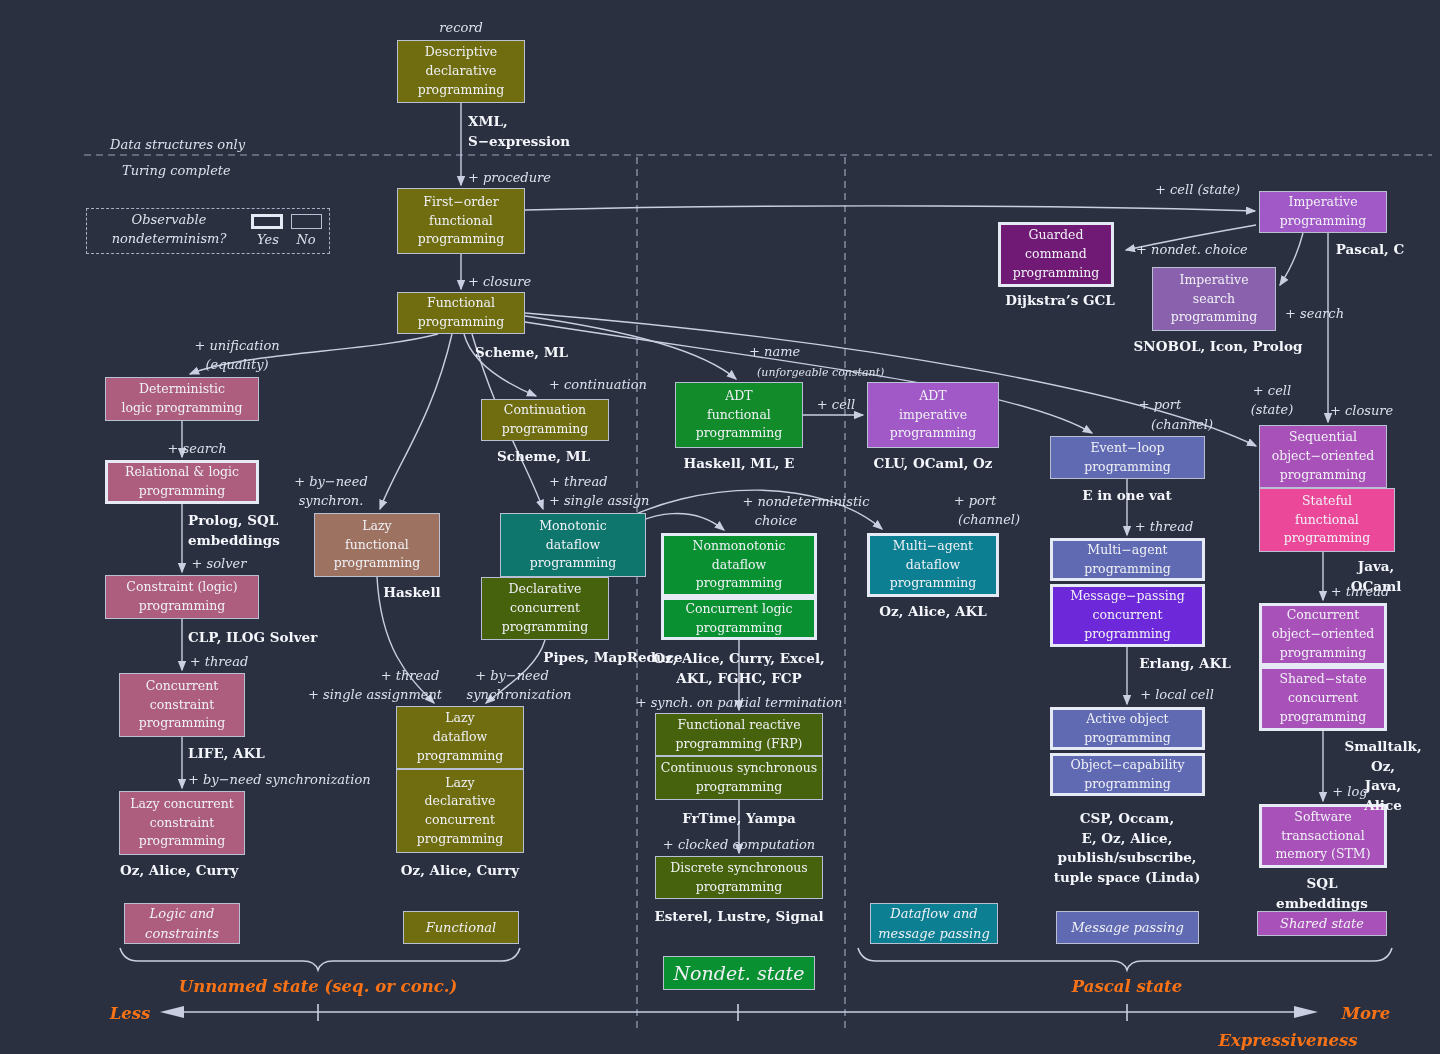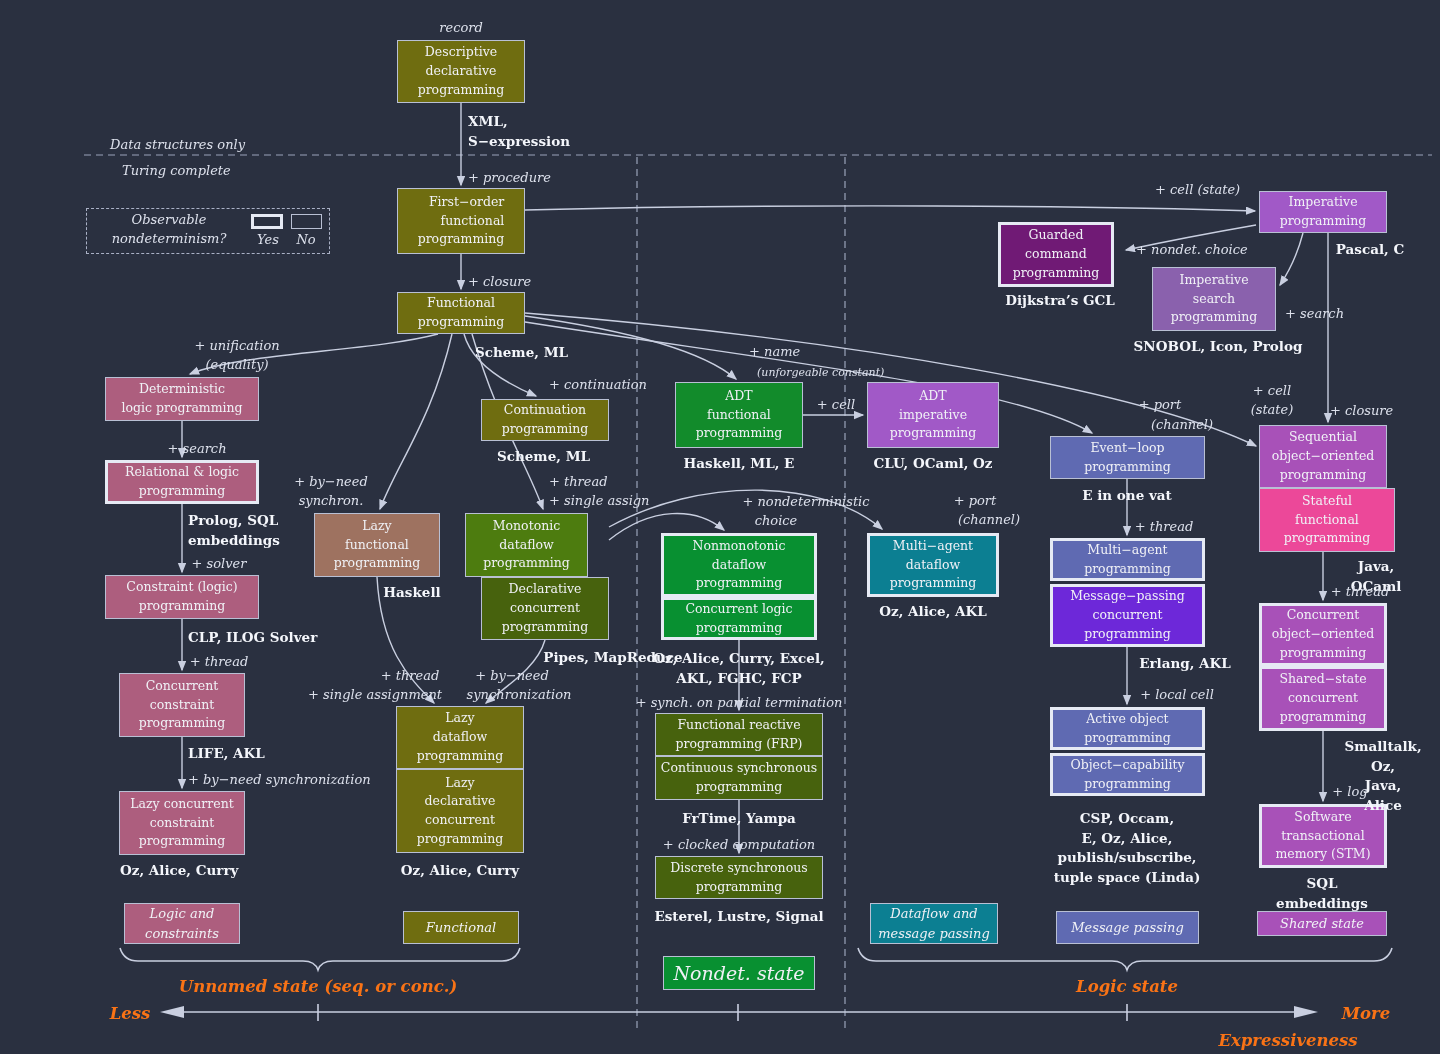--- a/index.html
+++ b/index.html
@@ -87,21 +87,21 @@
   <div class="lbl c" style="left:169px;top:211px">Observable
 nondeterminism?</div>
   <div class="sample yes" style="left:251px;top:214px;width:32px;height:15px"></div>
   <div class="sample no" style="left:291px;top:214px;width:31px;height:15px"></div>
   <div class="lbl c" style="left:268px;top:231px">Yes</div>
   <div class="lbl c" style="left:306px;top:231px">No</div>
 
   <div class="box" style="left: 397px; top: 40px; width: 128px; height: 63px; background-color: rgb(111, 109, 16);">Descriptive
 declarative
 programming</div>
-  <div class="box" style="left: 397px; top: 188px; width: 128px; height: 66px; background-color: rgb(111, 109, 16); text-align: right;">First−order
+  <div class="box" style="left: 397px; top: 188px; width: 128px; height: 66px; background-color: rgb(111, 109, 16);">First−order
 functional
 programming</div>
   <div class="box" style="left: 397px; top: 292px; width: 128px; height: 42px; background-color: rgb(111, 109, 16);">Functional
 programming</div>
   <div class="box" style="left: 105px; top: 377px; width: 154px; height: 44px; background-color: rgb(173, 94, 126);">Deterministic
 logic programming</div>
   <div class="box obs" style="left: 105px; top: 460px; width: 154px; height: 44px; background-color: rgb(173, 94, 126);">Relational &amp; logic
 programming</div>
   <div class="box" style="left: 105px; top: 575px; width: 154px; height: 44px; background-color: rgb(173, 94, 126);">Constraint (logic)
 programming</div>
@@ -109,21 +109,21 @@
 constraint
 programming</div>
   <div class="box" style="left: 119px; top: 791px; width: 126px; height: 64px; background-color: rgb(173, 94, 126);">Lazy concurrent
 constraint
 programming</div>
   <div class="box" style="left: 314px; top: 513px; width: 126px; height: 64px; background-color: rgb(158, 114, 96);">Lazy
 functional
 programming</div>
   <div class="box" style="left: 481px; top: 399px; width: 128px; height: 42px; background-color: rgb(111, 109, 16);">Continuation
 programming</div>
-  <div class="box" style="left: 465px; top: 513px; width: 123px; height: 64px; background-color: #4d7c0f;">Monotonic
+  <div class="box" style="left: 500px; top: 513px; width: 146px; height: 64px; background-color: #0f766e;">Monotonic
 dataflow
 programming</div>
   <div class="box" style="left: 481px; top: 577px; width: 128px; height: 63px; background-color: rgb(71, 98, 13);">Declarative
 concurrent
 programming</div>
   <div class="box" style="left: 396px; top: 706px; width: 128px; height: 63px; background-color: rgb(111, 109, 16);">Lazy
 dataflow
 programming</div>
   <div class="box" style="left: 396px; top: 769px; width: 128px; height: 84px; background-color: rgb(111, 109, 16);">Lazy
 declarative
@@ -260,18 +260,18 @@
   <div class="lbl c" style="left:1272px;top:382px">+ cell
 (state)</div>
   <div class="lbl" style="left:1330px;top:402px">+ closure</div>
   <div class="lbl b c" style="left:1376px;top:557px">Java, OCaml</div>
   <div class="lbl c" style="left:1360px;top:583px">+ thread</div>
   <div class="lbl b c" style="left:1383px;top:737px">Smalltalk, Oz,
 Java, Alice</div>
   <div class="lbl c" style="left:1350px;top:783px">+ log</div>
   <div class="lbl b c" style="left:1322px;top:874px">SQL embeddings</div>
   <div class="lbl big c" style="left:318px;top:975px">Unnamed state (seq. or conc.)</div>
-  <div class="lbl big c" style="left:1127px;top:975px">Logic state</div>
+  <div class="lbl big c" style="left:1127px;top:975px">Pascal state</div>
   <div class="lbl big c" style="left:130px;top:1002px">Less</div>
   <div class="lbl big c" style="left:1366px;top:1002px">More</div>
   <div class="lbl big c" style="left:1288px;top:1029px">Expressiveness of state</div>
 
 </div>
 
 </body></html>

